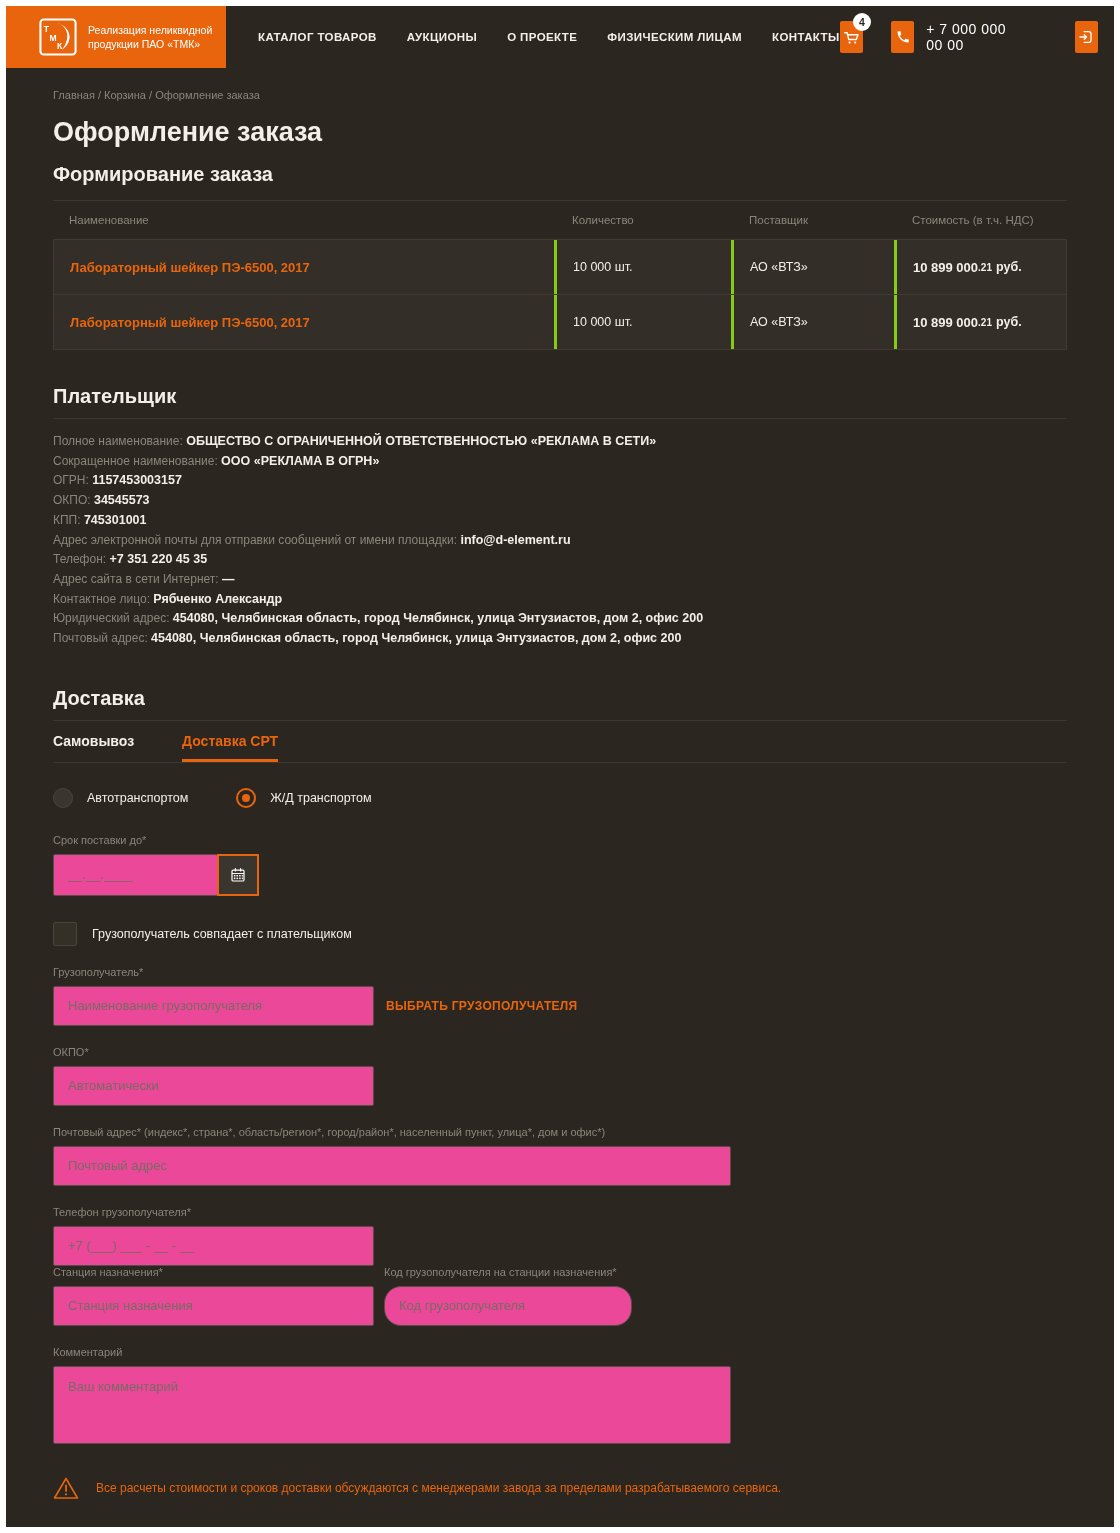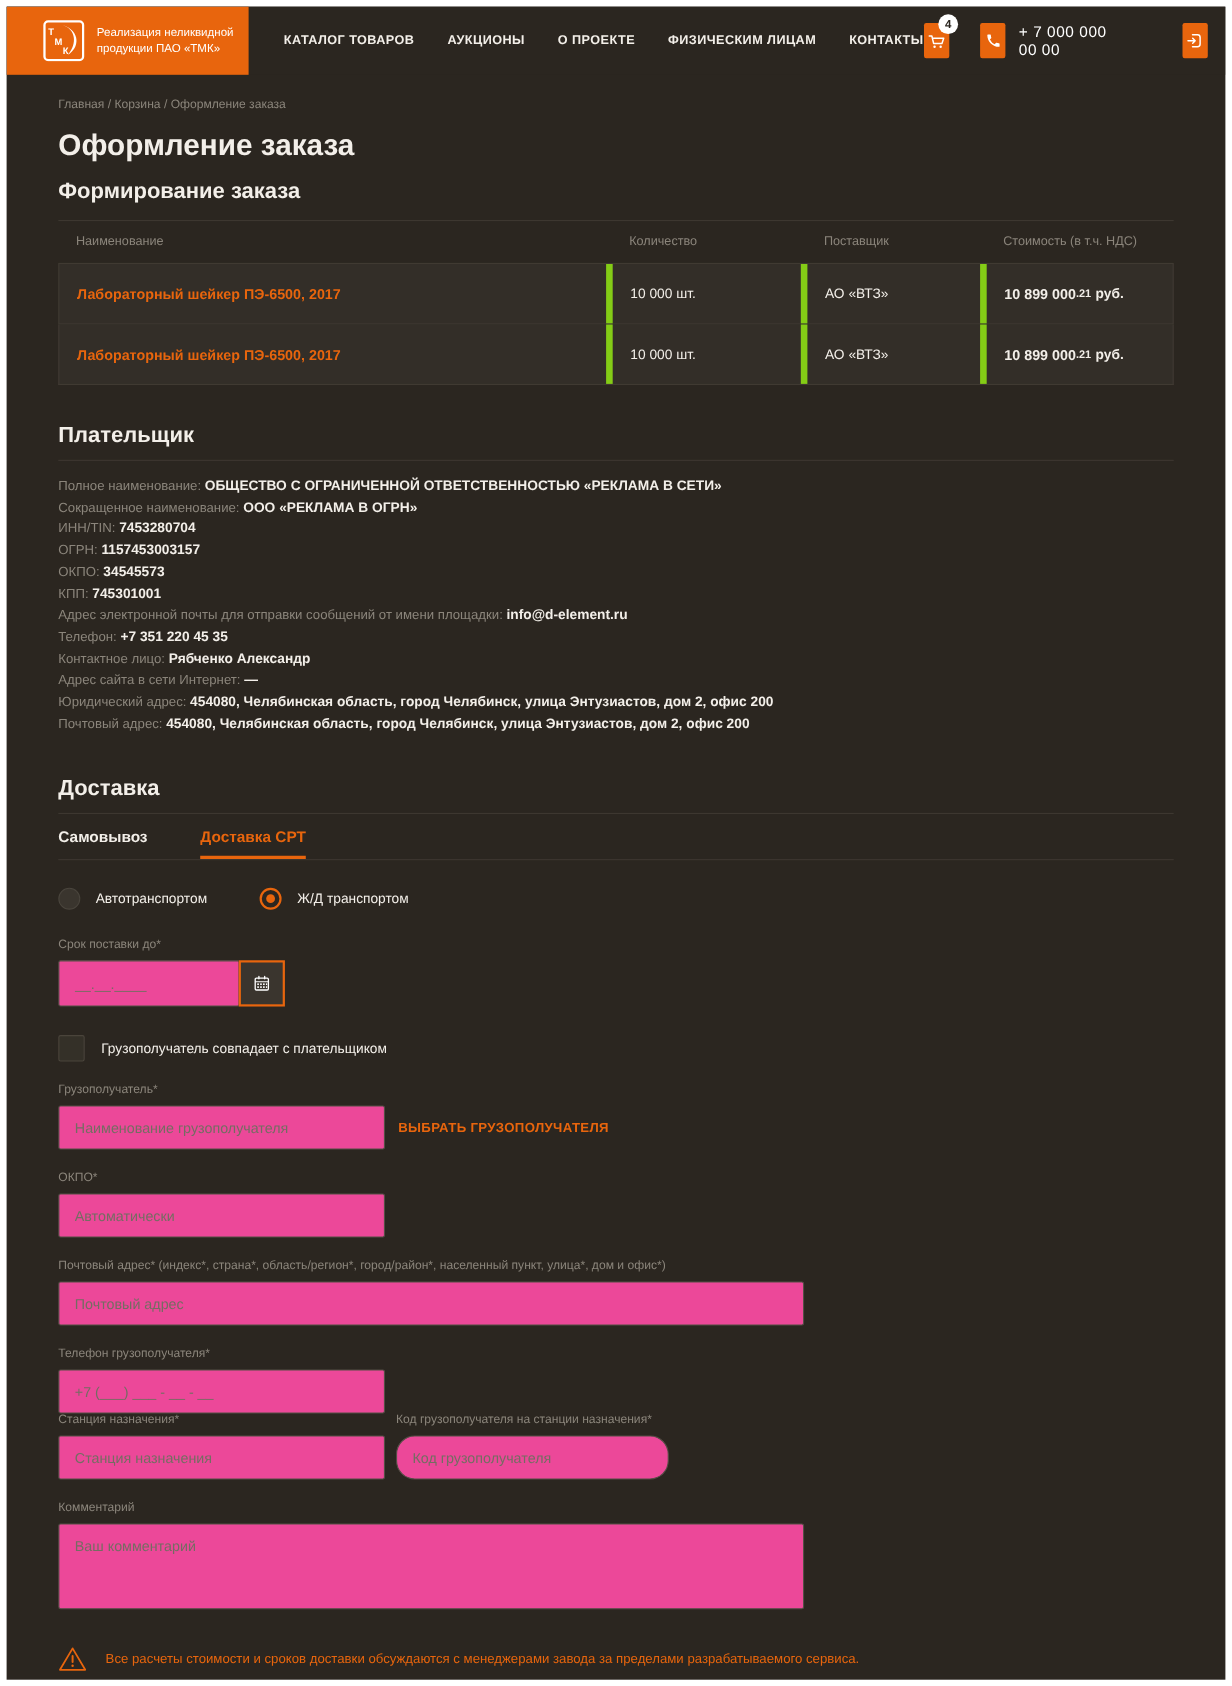--- a/index.html
+++ b/index.html
@@ -52,21 +52,21 @@
   .divider { height: 1px; background: #3d3730; width: 100%; }
   
   .order-title { margin-top: 13px; }
   .order-divider { margin-top: 13px; }
   .tgrid { display: grid; grid-template-columns: 503px 177px 163px 183px; }
   .thead .tcell { height: 38px; color: #8b857b; font-size: 11.5px; display: flex; align-items: center; padding: 0 16px; }
   .trow { background: #332e28; border: 1px solid #403a32; }
   .trow + .trow { border-top: none; }
   .trow .tcell {
     height: 54px; display: flex; align-items: center; padding: 0 16px;
-    font-size: 12.5px; border-right: 6px solid #84cc16;
+    font-size: 12.5px; border-right: 3px solid #84cc16;
   }
   .trow .tcell:last-child { border-right: none; }
   .product-link { color: #e8650d; font-weight: 700; font-size: 13px; cursor: pointer; }
   .price-int { font-weight: 700; font-size: 13px; }
   .price-dec { font-weight: 700; font-size: 10px; }
   .price-cur { font-weight: 700; font-size: 12.5px; margin-left: 4px; }
   
   .payer-title { margin-top: 33px; }
   .payer-divider { margin-top: 9px; }
   .payer-list { margin-top: 13px; }
@@ -98,21 +98,21 @@
   input::placeholder, textarea::placeholder { color: #746d62; }
   .date-row { display: flex; }
   .date-input { width: 165px; height: 42px; }
   .cal-btn {
     width: 42px; height: 42px; border: 2px solid #e8650d; background: #3a352e;
     display: flex; align-items: center; justify-content: center; cursor: pointer; margin-left: -1px;
   }
   .checkbox-row { margin-top: 26px; display: flex; align-items: center; gap: 15px; cursor: pointer; }
   .checkbox { width: 24px; height: 24px; background: #343028; border: 1px solid #4a443b; border-radius: 2px; flex-shrink: 0; }
   .checkbox-label { font-size: 12.5px; }
-  .w-335 { width: 297px; }
+  .w-335 { width: 321px; }
   .w-248 { width: 248px; border-radius: 17px; }
   .w-full { width: 678px; }
   .consignee-row { display: flex; align-items: center; gap: 12px; }
   .select-link { color: #e8650d; font-size: 12px; font-weight: 700; letter-spacing: .3px; cursor: pointer; }
   .two-col { display: flex; gap: 10px; }
   .comment-area { width: 678px; height: 78px; padding: 12px 14px; resize: none; }
   .warning { margin-top: 28px; display: flex; align-items: center; gap: 17px; }
   .warning-text { color: #e8650d; font-size: 12px; }
 </style>
 </head>
@@ -210,28 +210,27 @@
             <span class="price-cur">руб.</span>
       </div>
     </div>
 
     <h2 class="section-title payer-title">Плательщик</h2>
     <div class="divider payer-divider"></div>
 
     <div class="payer-list">
       <div class="payer-line"><span>Полное наименование: </span><b>ОБЩЕСТВО С ОГРАНИЧЕННОЙ ОТВЕТСТВЕННОСТЬЮ «РЕКЛАМА В СЕТИ»</b></div>
       <div class="payer-line"><span>Сокращенное наименование: </span><b>ООО «РЕКЛАМА В ОГРН»</b></div>
-      <div class="payer-line"><span>ИНН/TIN: </span><b>7453280704</b></div>
       <div class="payer-line"><span>ОГРН: </span><b>1157453003157</b></div>
       <div class="payer-line"><span>ОКПО: </span><b>34545573</b></div>
       <div class="payer-line"><span>КПП: </span><b>745301001</b></div>
       <div class="payer-line"><span>Адрес электронной почты для отправки сообщений от имени площадки: </span><b>info@d-element.ru</b></div>
       <div class="payer-line"><span>Телефон: </span><b>+7 351 220 45 35</b></div>
+      <div class="payer-line"><span>Адрес сайта в сети Интернет: </span><b>—</b></div>
       <div class="payer-line"><span>Контактное лицо: </span><b>Рябченко Александр</b></div>
-      <div class="payer-line"><span>Адрес сайта в сети Интернет: </span><b>—</b></div>
       <div class="payer-line"><span>Юридический адрес: </span><b>454080, Челябинская область, город Челябинск, улица Энтузиастов, дом 2, офис 200</b></div>
       <div class="payer-line"><span>Почтовый адрес: </span><b>454080, Челябинская область, город Челябинск, улица Энтузиастов, дом 2, офис 200</b></div>
     </div>
 
     <h2 class="section-title delivery-title">Доставка</h2>
     <div class="divider delivery-divider"></div>
 
     <div class="tabs">
       <div class="tab">Самовывоз</div>
       <div class="tab active">Доставка СРТ</div>

